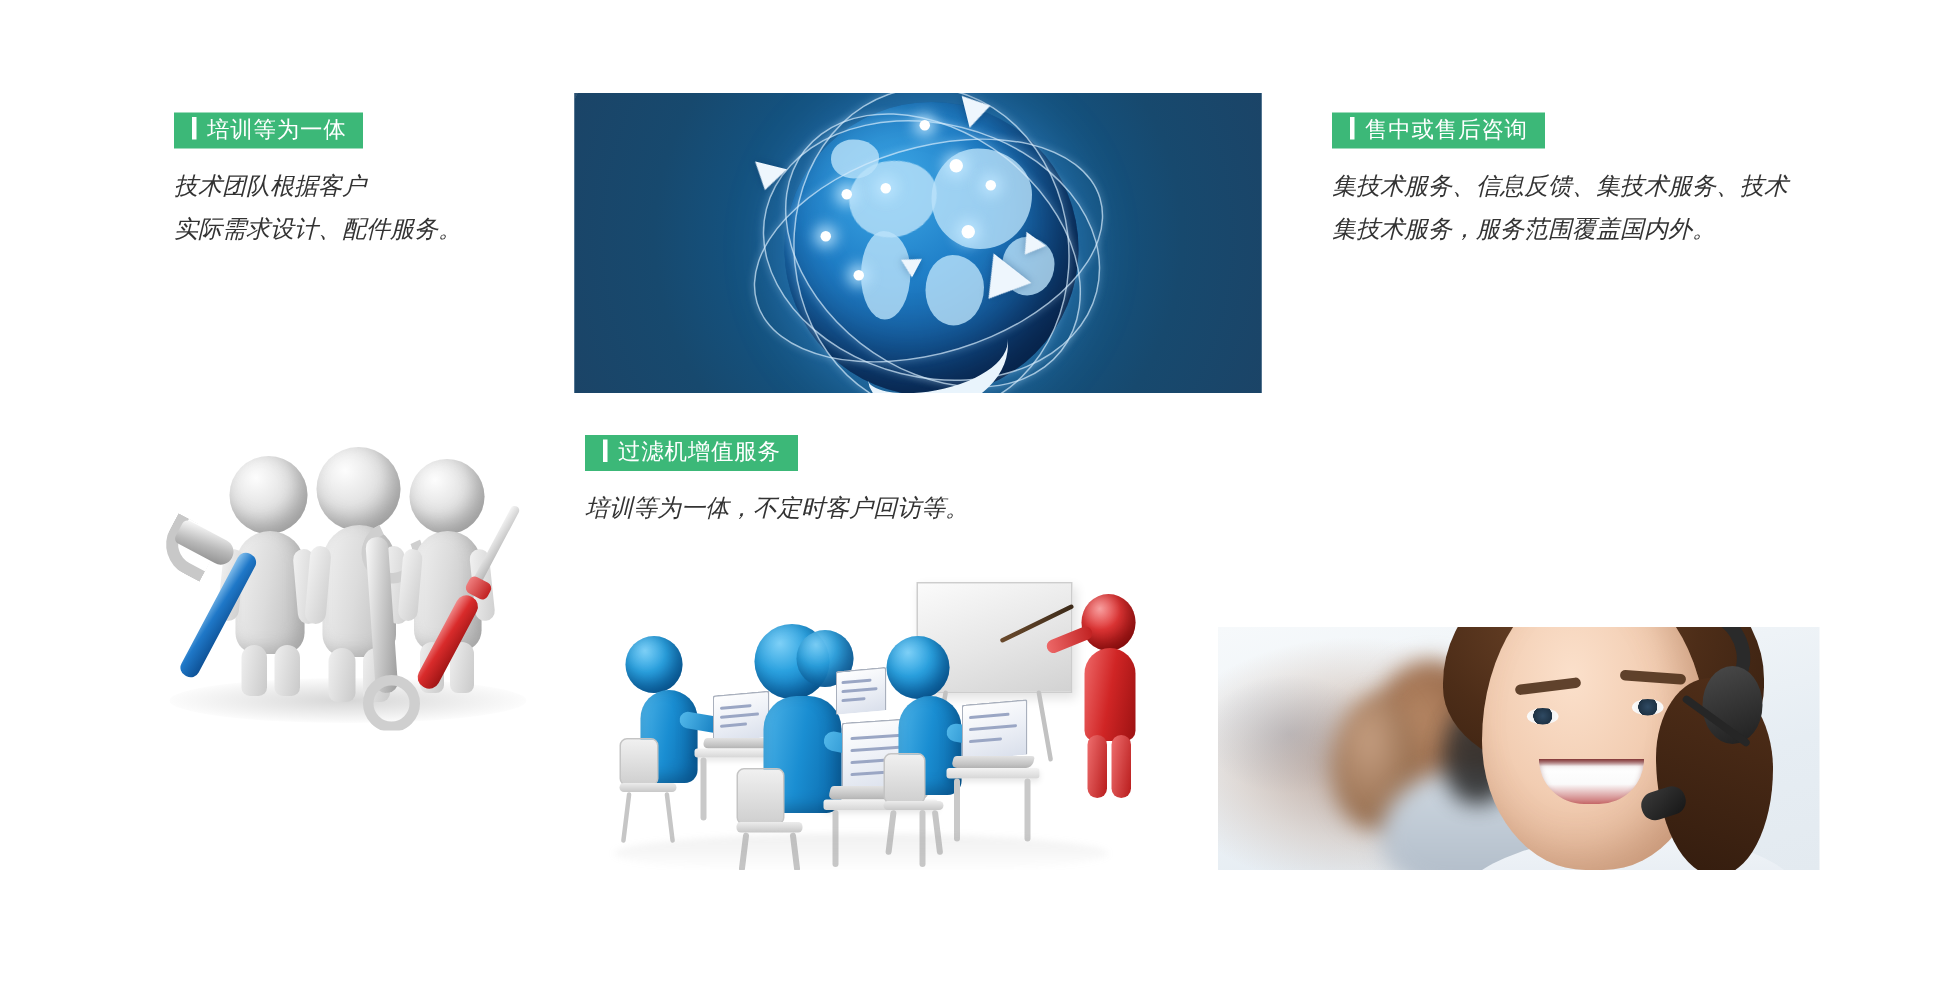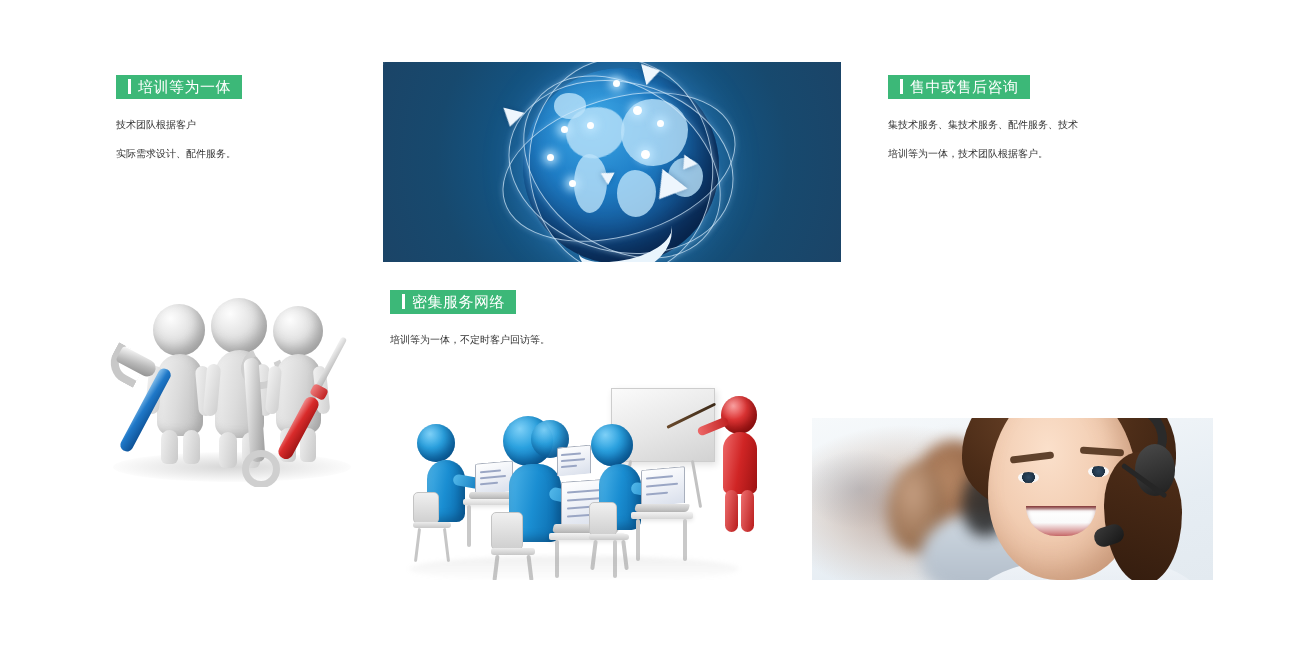--- a/index.html
+++ b/index.html
@@ -28,24 +28,25 @@
   }
   .badge .bar{
     display:inline-block;
     width:3px;height:15px;
     background:#ffffff;
     vertical-align:-2px;
     margin-right:7px;
   }
   .body-text{
     color:#333333;
-    font-size:10px;
+    font-size:16px;
     line-height:29px;
     white-space:nowrap;
     margin-top:11px;
+    font-style:italic;
   }
   .body-text .ln{display:block;}
 
   
   .imgframe{position:absolute;overflow:hidden;}
 
   
   .globe-img{
     left:383px;top:62px;width:458px;height:200px;
     background:
@@ -309,28 +310,28 @@
       <span class="ln">技术团队根据客户</span>
       <span class="ln">实际需求设计、配件服务。</span>
     </div>
   </div>
 
   <div class="block" style="left:888px;top:75px;">
     <div class="badge">
       <span class="bar"></span><span>售中或售后咨询</span>
     </div>
     <div class="body-text">
-      <span class="ln">集技术服务、集技术服务、配件服务、技术</span>
-      <span class="ln">培训等为一体，技术团队根据客户。</span>
+      <span class="ln">集技术服务、信息反馈、集技术服务、技术</span>
+      <span class="ln">集技术服务，服务范围覆盖国内外。</span>
     </div>
   </div>
 
   <div class="block" style="left:390px;top:290px;">
     <div class="badge">
-      <span class="bar"></span><span>密集服务网络</span>
+      <span class="bar"></span><span>过滤机增值服务</span>
     </div>
     <div class="body-text">
       <span class="ln">培训等为一体，不定时客户回访等。</span>
     </div>
   </div>
 
   <div class="block" style="left:820px;top:290px;">
   </div>
 
   <div class="imgframe globe-img">

